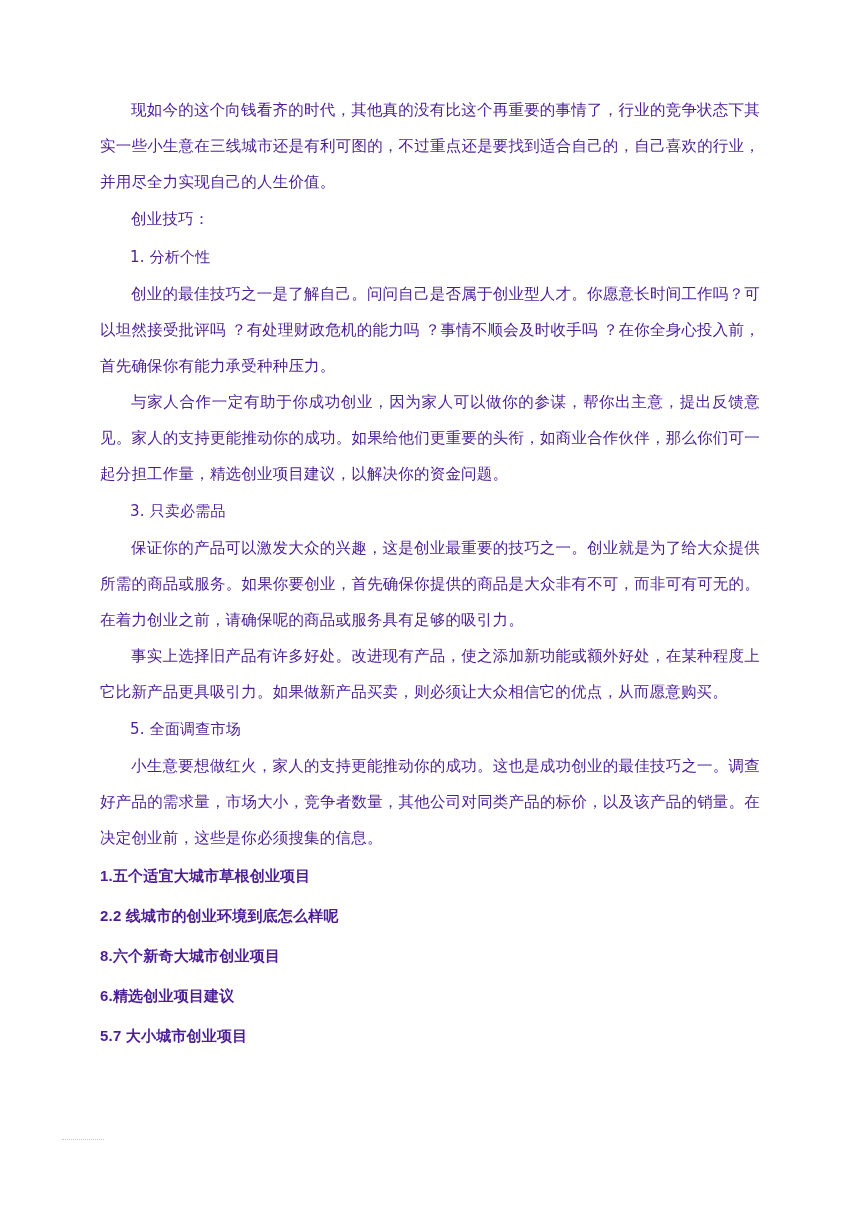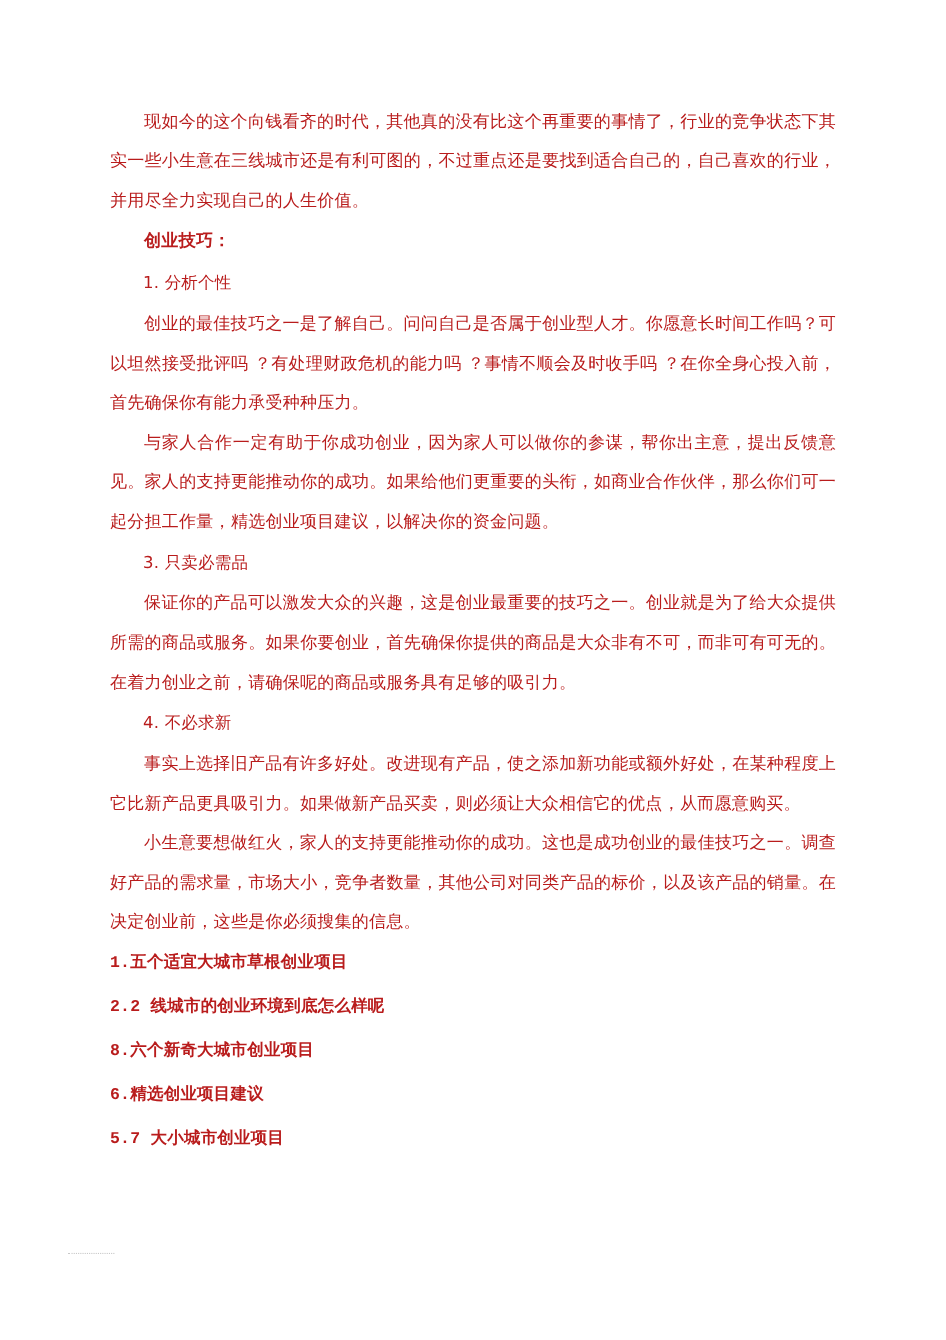--- a/index.html
+++ b/index.html
@@ -8,21 +8,21 @@
     background: #ffffff;
   }
   .page {
     position: relative;
     width: 860px;
     height: 1218px;
     background: #ffffff;
     box-sizing: border-box;
     overflow: hidden;
     font-family: "DejaVu Serif", "Liberation Serif", serif;
-    color: #b91c1c;
+    color: #4c1d95;
   }
   .content {
     position: absolute;
     left: 100px;
     top: 92px;
     width: 660px;
   }
   p {
     margin: 0 0 0 0;
     font-size: 15.5px;
@@ -31,21 +31,21 @@
     text-justify: inter-ideograph;
     letter-spacing: 0.2px;
   }
   .indent {
     text-indent: 2em;
   }
   .para-body {
     font-family: "DejaVu Serif", "Liberation Serif", serif;
   }
   .heading {
-    font-weight: bold;
+    font-weight: normal;
     text-indent: 2em;
     font-size: 15.5px;
     line-height: 38px;
     font-family: "DejaVu Sans", "Liberation Sans", sans-serif;
   }
   .subheading {
     font-weight: normal;
     text-indent: 2em;
     font-size: 15px;
     line-height: 38px;
@@ -56,21 +56,21 @@
     font-size: 15px;
     line-height: 40px;
     text-indent: 0;
     font-family: "DejaVu Sans", "Liberation Sans", sans-serif;
   }
   .related-item {
     font-weight: bold;
     font-size: 15px;
     line-height: 40px;
     text-indent: 0;
-    font-family: Liberation Mono, monospace;
+    font-family: Liberation Sans, sans-serif;
   }
   .footer-mark {
     position: absolute;
     left: 62px;
     top: 1133px;
     width: 42px;
     height: 6px;
     border-bottom: 1px dotted #c8c8c8;
   }
 </style>
@@ -85,23 +85,23 @@
     <p class="heading">创业技巧：</p>
 
     <p class="subheading">1. 分析个性</p>
     <p class="indent para-body">创业的最佳技巧之一是了解自己。问问自己是否属于创业型人才。你愿意长时间工作吗？可以坦然接受批评吗 ？有处理财政危机的能力吗 ？事情不顺会及时收手吗 ？在你全身心投入前，首先确保你有能力承受种种压力。</p>
 
     <p class="indent para-body">与家人合作一定有助于你成功创业，因为家人可以做你的参谋，帮你出主意，提出反馈意见。家人的支持更能推动你的成功。如果给他们更重要的头衔，如商业合作伙伴，那么你们可一起分担工作量，精选创业项目建议，以解决你的资金问题。</p>
 
     <p class="subheading">3. 只卖必需品</p>
     <p class="indent para-body">保证你的产品可以激发大众的兴趣，这是创业最重要的技巧之一。创业就是为了给大众提供所需的商品或服务。如果你要创业，首先确保你提供的商品是大众非有不可，而非可有可无的。在着力创业之前，请确保呢的商品或服务具有足够的吸引力。</p>
 
-    <p class="subheading">4. 不必求新</p>
     <p class="indent para-body">事实上选择旧产品有许多好处。改进现有产品，使之添加新功能或额外好处，在某种程度上它比新产品更具吸引力。如果做新产品买卖，则必须让大众相信它的优点，从而愿意购买。</p>
 
+    <p class="subheading">5. 全面调查市场</p>
     <p class="indent para-body">小生意要想做红火，家人的支持更能推动你的成功。这也是成功创业的最佳技巧之一。调查好产品的需求量，市场大小，竞争者数量，其他公司对同类产品的标价，以及该产品的销量。在决定创业前，这些是你必须搜集的信息。</p>
 
     <p class="related-item">1.五个适宜大城市草根创业项目</p>
     <p class="related-item">2.2 线城市的创业环境到底怎么样呢</p>
     <p class="related-item">8.六个新奇大城市创业项目</p>
     <p class="related-item">6.精选创业项目建议</p>
     <p class="related-item">5.7 大小城市创业项目</p>
 
   </div>
 

